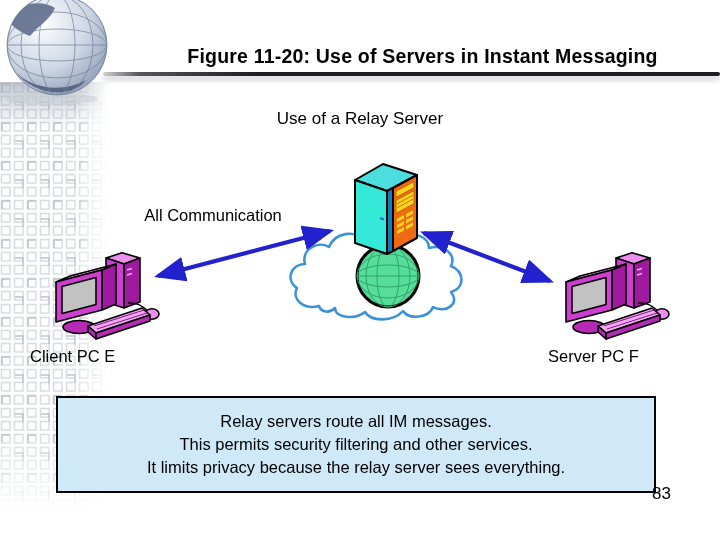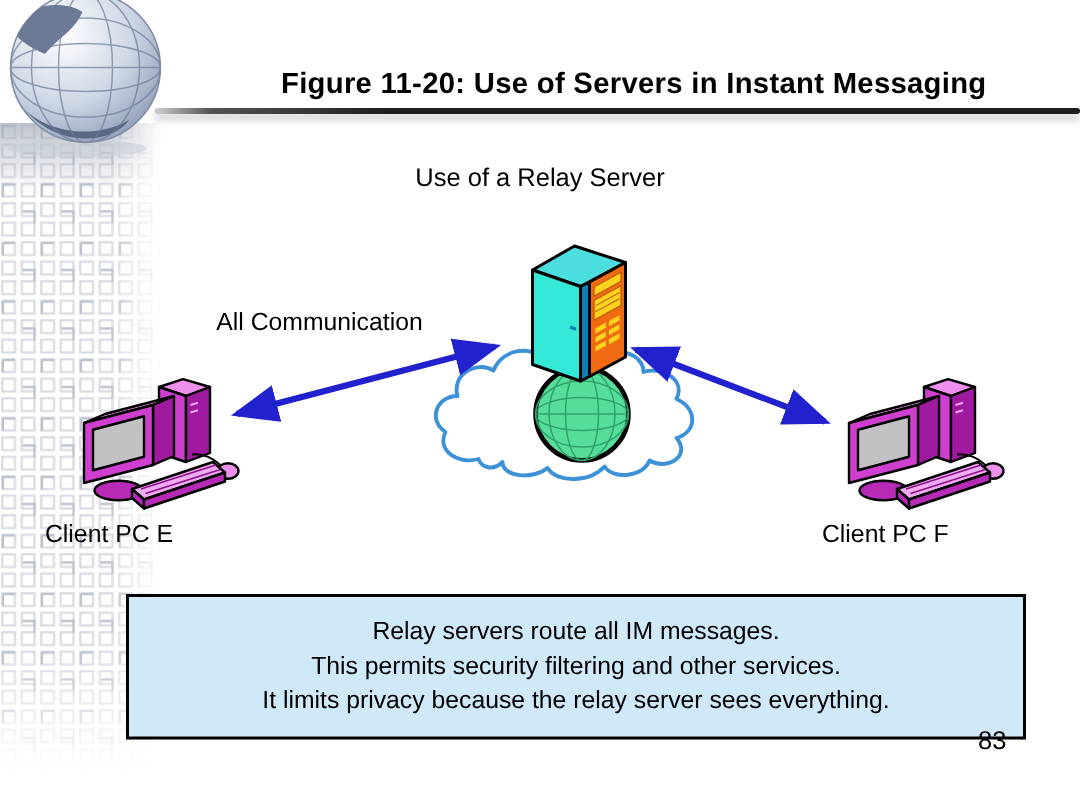--- a/index.html
+++ b/index.html
@@ -12,21 +12,21 @@
            box-shadow:0 4px 5px rgba(160,165,175,.55);}
   .subtitle{left:160px;top:109px;width:400px;text-align:center;font-size:17px;}
   .ann{font-size:16.5px;line-height:23.5px;text-align:center;}
   .ann-left{left:108px;top:172px;width:210px;margin-top:32px;}
   .ann-right{left:440px;top:198px;width:158px;}
   .pc-label{font-size:16.5px;}
   .lbl-e{left:30px;top:347px;width:140px;text-align:left;}
   .lbl-f{left:548px;top:347px;width:130px;text-align:left;}
   .note-box{left:56px;top:396px;width:596px;height:93px;background:#d0e9f8;border:2px solid #000;
             display:flex;flex-direction:column;justify-content:center;text-align:center;
-            font-size:16.5px;line-height:23px;margin-left:28px;}
+            font-size:16.5px;line-height:23px;}
   .page-num{left:652px;top:484px;width:50px;font-size:17px;}
   svg{display:block;}
 </style>
 </head>
 <body>
 
 <div class="slide">
 
   <svg class="abs" style="left:0;top:82px;" width="108" height="432" viewBox="0 0 108 432" aria-hidden="true">
     <defs>
@@ -187,21 +187,21 @@
       <polygon points="36,74 44,81 44,87 36,80" fill="#b62ab6"></polygon>
       <polygon points="44,81 98,63 98,69 44,87" fill="#b62ab6"></polygon>
     </g>
     <g stroke="#8a118a" stroke-width="1">
       <line x1="42" y1="74" x2="92" y2="58"></line>
       <line x1="45" y1="77" x2="95" y2="61"></line>
     </g>
   </svg>
 
   <div class="abs pc-label lbl-e">Client PC E</div>
-  <div class="abs pc-label lbl-f">Client PC F</div>
+  <div class="abs pc-label lbl-f">Server PC F</div>
 
   <div class="abs note-box">
     <div>Relay servers route all IM messages.</div>
     <div>This permits security filtering and other services.</div>
     <div>It limits privacy because the relay server sees everything.</div>
   </div>
 
   <div class="abs page-num">83</div>
 
 </div>

